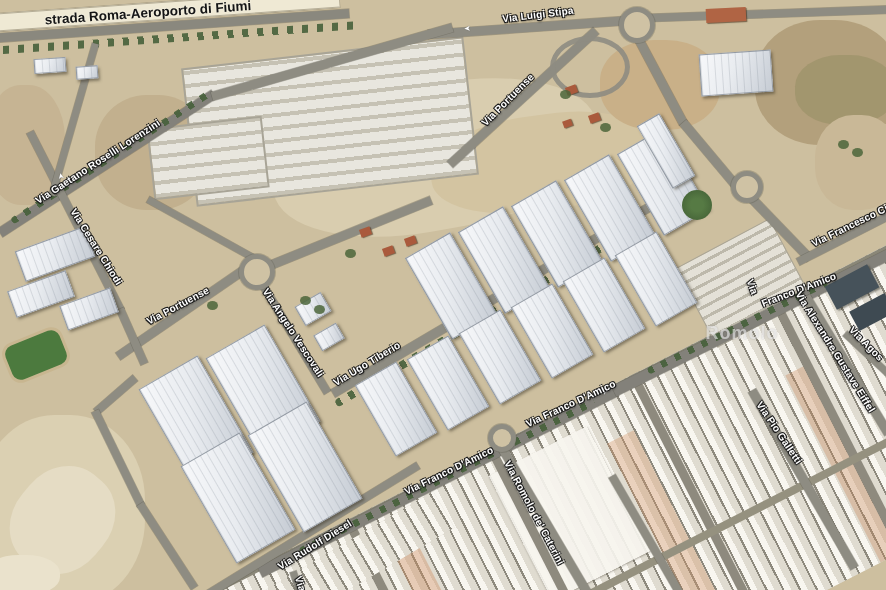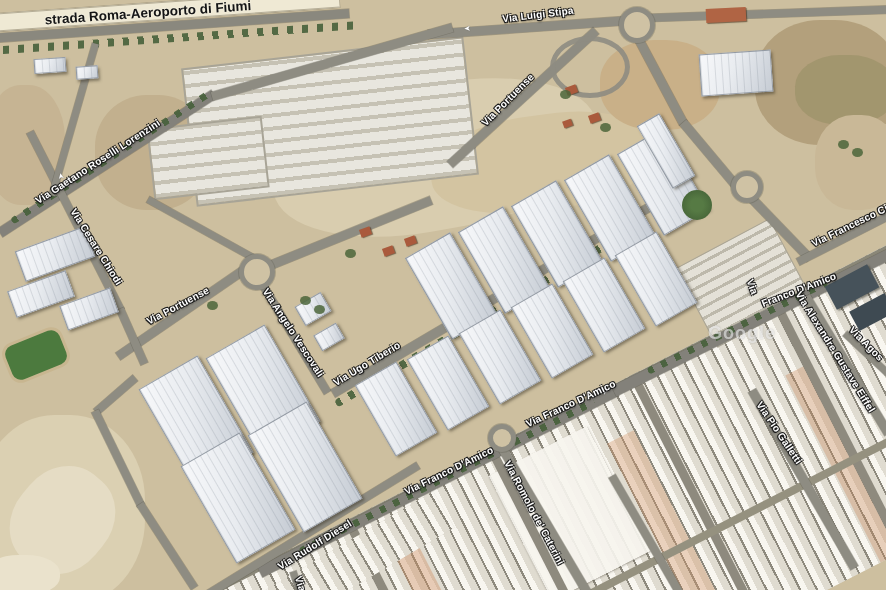--- a/index.html
+++ b/index.html
@@ -180,15 +180,15 @@
   <div class="rl" style="left:799px;top:290px;transform:translate(-50%,-50%) rotate(-21deg);">Franco D'Amico</div>
   <div class="rl" style="left:835px;top:352px;transform:translate(-50%,-50%) rotate(58deg);">Via Alexandre Gustave Eiffel</div>
   <div class="rl" style="left:866px;top:344px;transform:translate(-50%,-50%) rotate(45deg);">Via Agos</div>
   <div class="rl" style="left:779px;top:433px;transform:translate(-50%,-50%) rotate(56deg);">Via Pio Galletti</div>
   <div class="rl" style="left:571px;top:404px;transform:translate(-50%,-50%) rotate(-25deg);">Via Franco D'Amico</div>
   <div class="rl" style="left:449px;top:471px;transform:translate(-50%,-50%) rotate(-26deg);">Via Franco D'Amico</div>
   <div class="rl" style="left:534px;top:513px;transform:translate(-50%,-50%) rotate(62deg);">Via Romolo de' Caterini</div>
   <div class="rl" style="left:315px;top:545px;transform:translate(-50%,-50%) rotate(-32deg);">Via Rudolf Diesel</div>
   <div class="rl" style="left:300px;top:584px;transform:translate(-50%,-50%) rotate(72deg);">Via</div>
 
-  <div class="wm" style="left:742px;top:333px;transform:translate(-50%,-50%);">Google</div>
+  <div class="wm" style="left:742px;top:333px;transform:translate(-50%,-50%);">Romolo</div>
 
 </div>
 
 </body></html>

